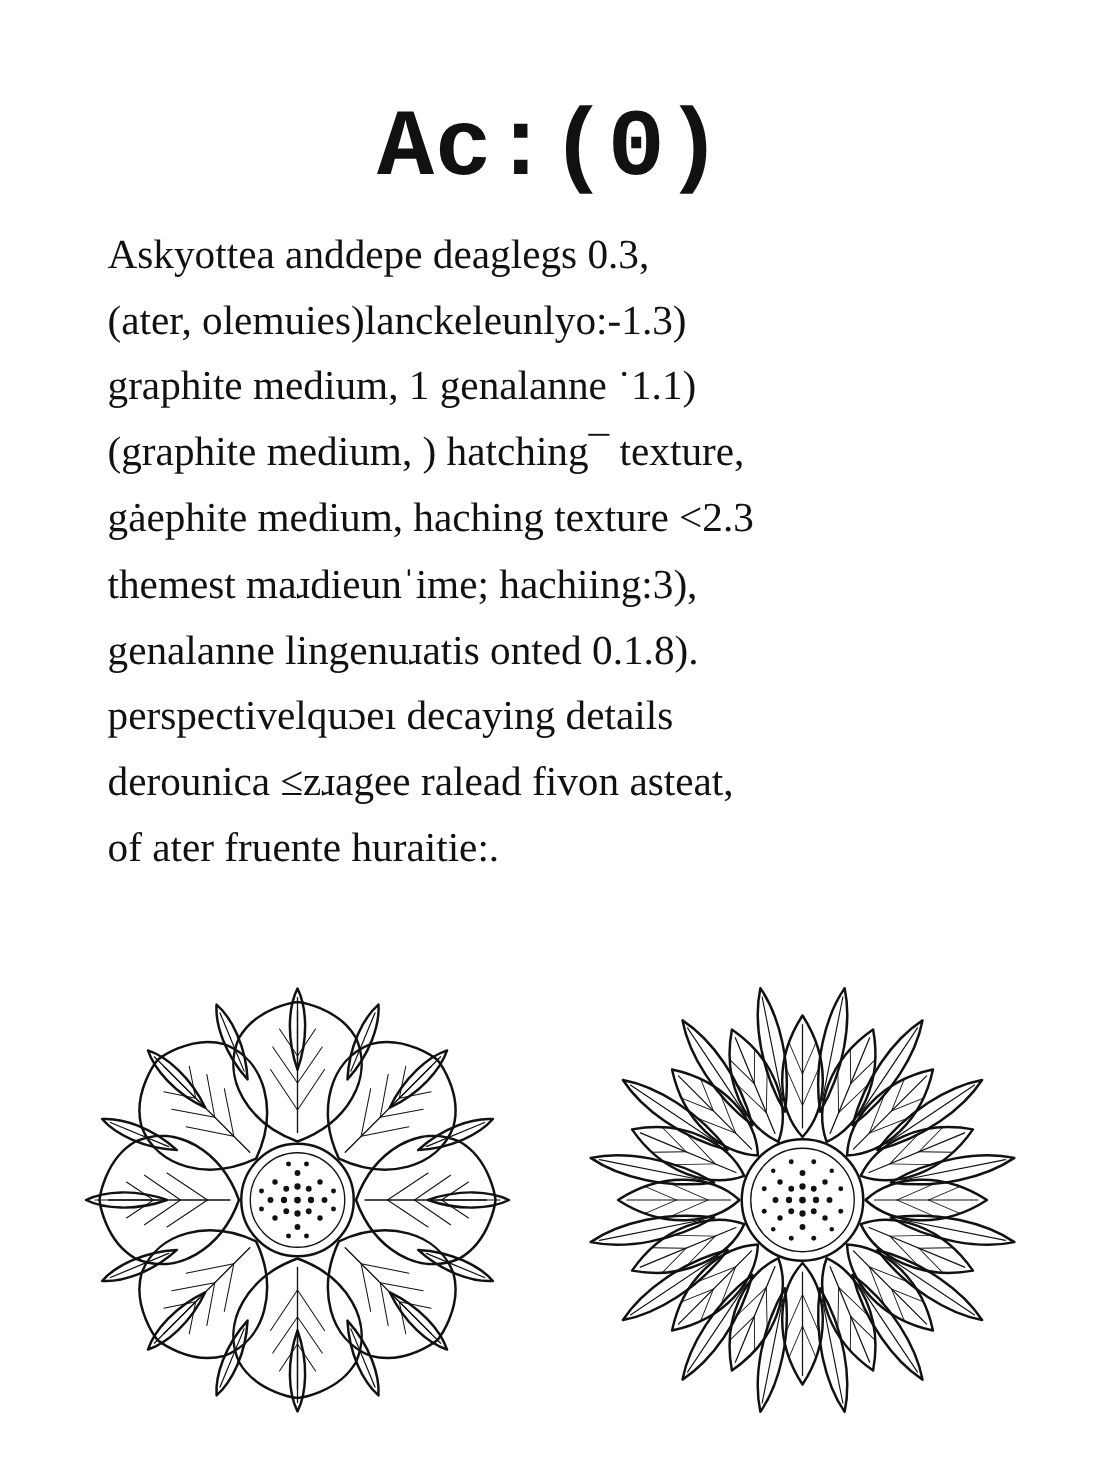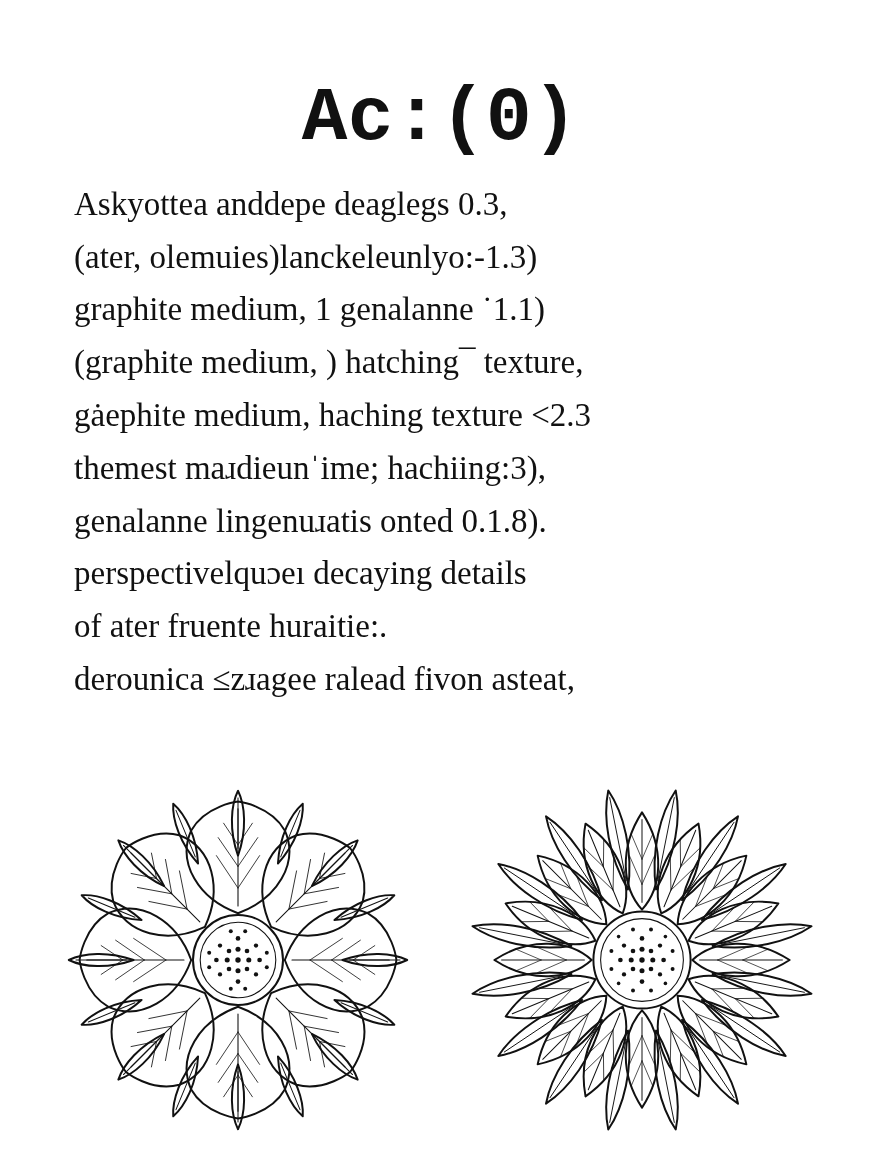--- a/index.html
+++ b/index.html
@@ -33,20 +33,21 @@
   }
   .body-text {
     font-size: 33px;
     line-height: 1.6;
     text-align: left;
     padding: 0 4px;
   }
   .body-text .line {
     display: block;
     white-space: pre;
+    margin-left: 12px;
   }
   .figures {
     position: absolute;
     left: 0;
     right: 0;
     bottom: 28px;
     display: flex;
     justify-content: center;
     align-items: flex-end;
     gap: 44px;
@@ -70,22 +71,22 @@
 
   <div class="body-text">
     <span class="line">Askyottea anddepe deaglegs 0.3,</span>
     <span class="line">(ater, olemuies)lanckeleunlyo:-1.3)</span>
     <span class="line">graphite medium, 1 genalanne ˙1.1)</span>
     <span class="line">(graphite medium, ) hatching¯ texture,</span>
     <span class="line">gȧephite medium, haching texture &lt;2.3</span>
     <span class="line">themest maɹdieunˈime; hachiing:3),</span>
     <span class="line">genalanne lingenuɹatis onted 0.1.8).</span>
     <span class="line">perspectivelquɔeı decaying details</span>
+    <span class="line">derounica ≤zɹagee ralead fivon asteat,</span>
     <span class="line">of ater fruente huraitie:.</span>
-    <span class="line">derounica ≤zɹagee ralead fivon asteat,</span>
   </div>
 
   <div class="figures">
 
     <div class="figure">
       <svg viewBox="0 0 200 200" xmlns="http://www.w3.org/2000/svg">
         <g fill="none" stroke="#111111" stroke-width="1.1" stroke-linecap="round" stroke-linejoin="round">
 
           <g id="L-back">
             <g transform="translate(100,100)">

